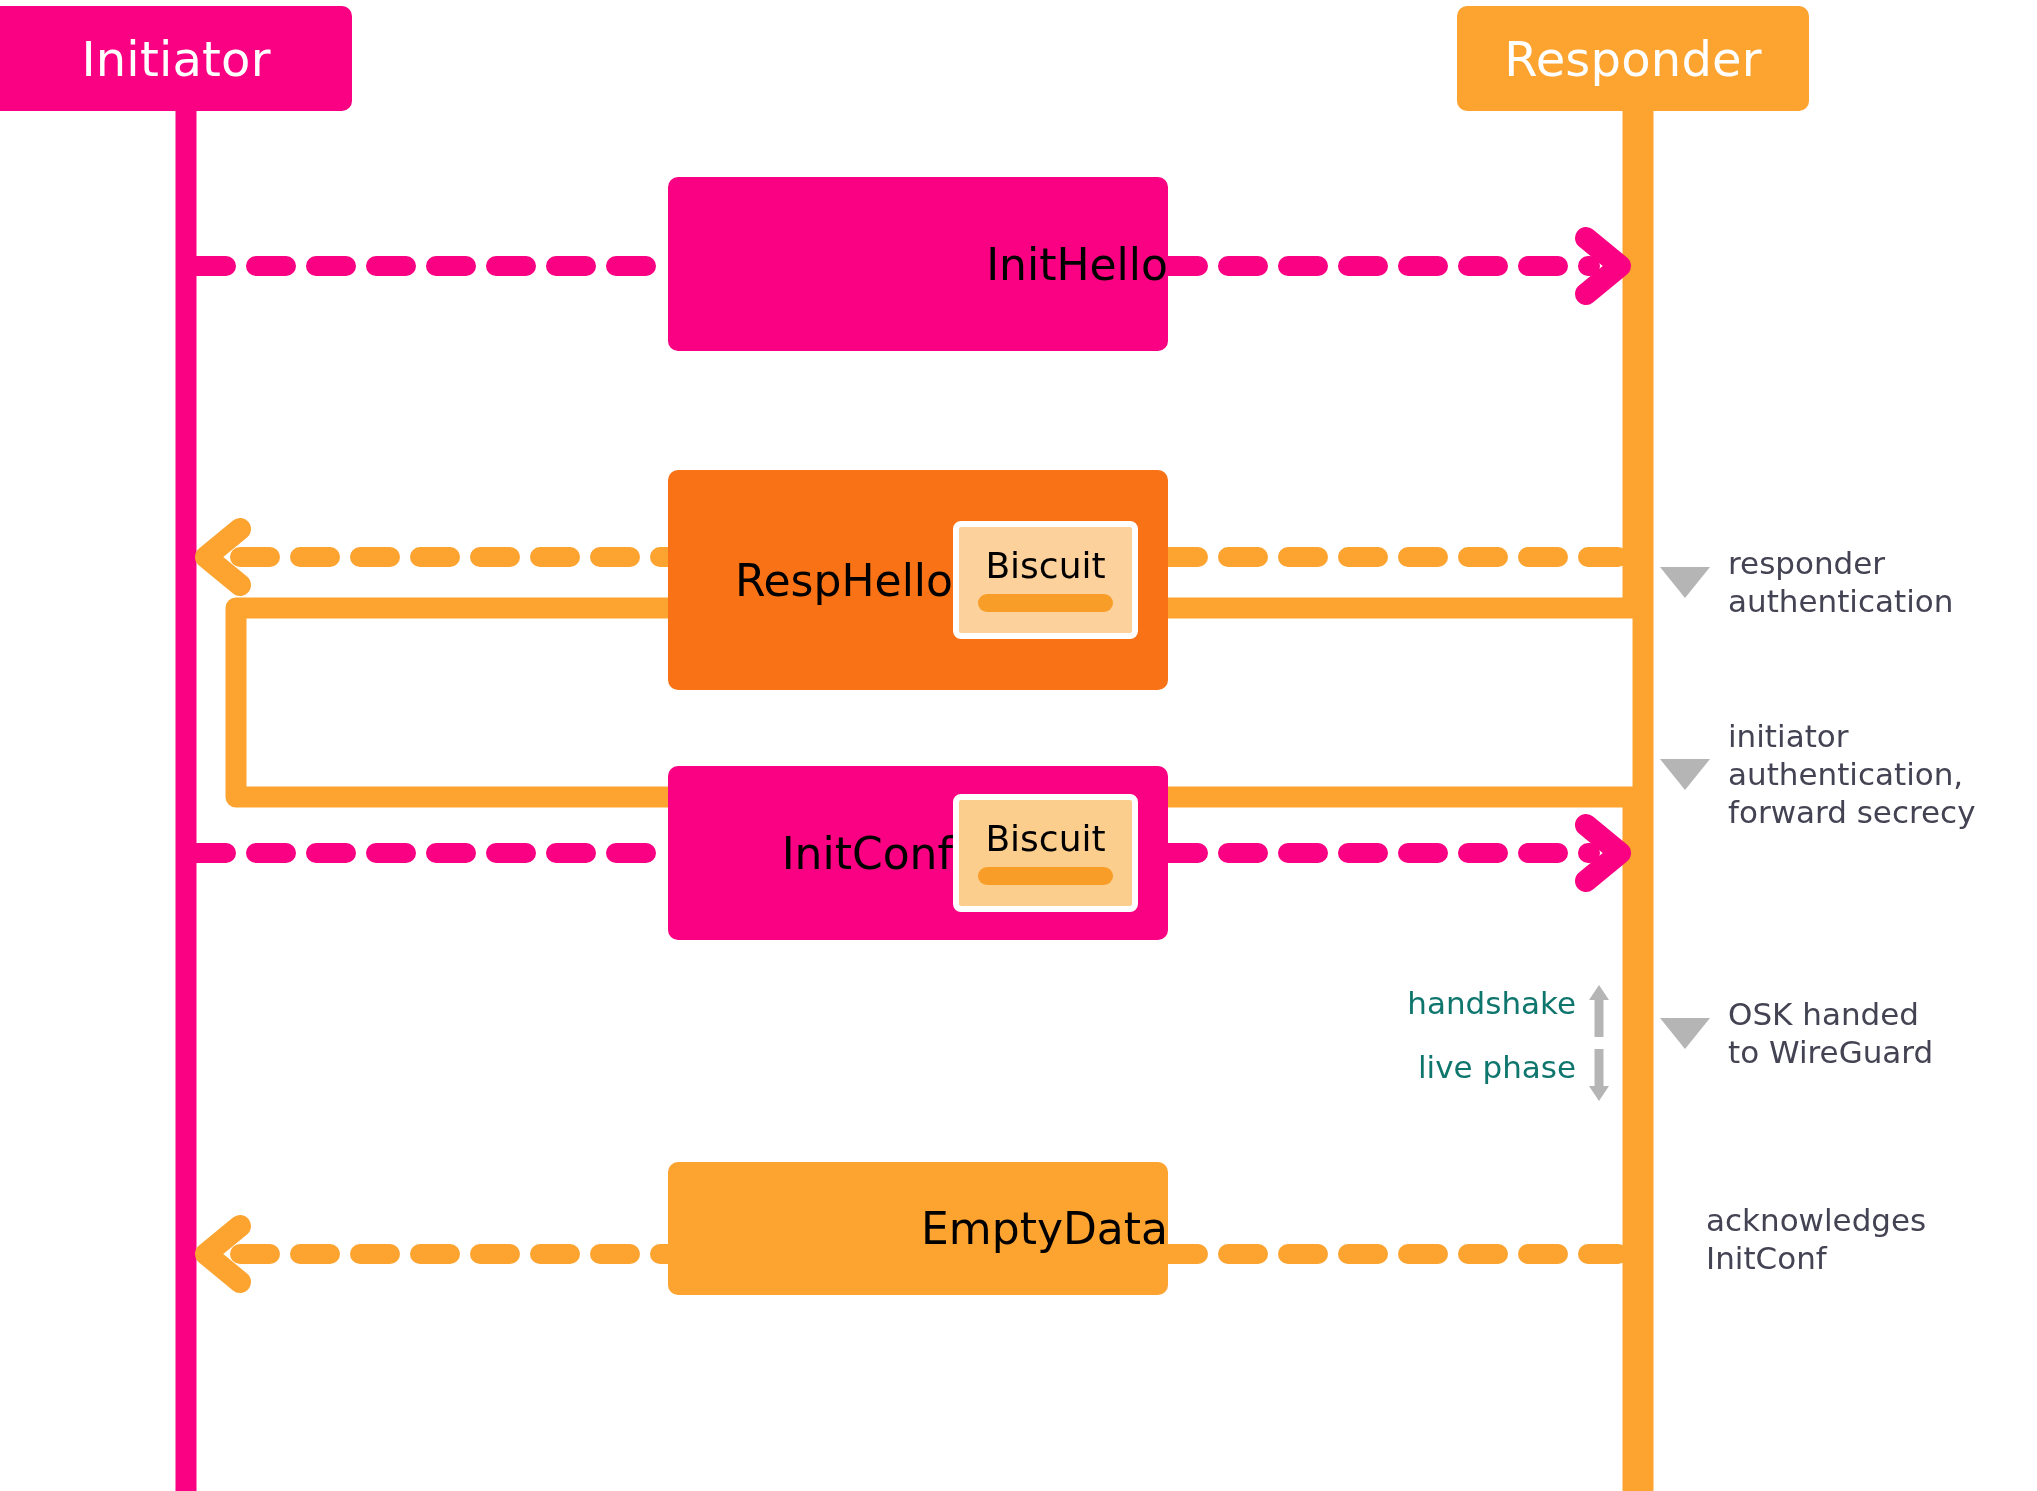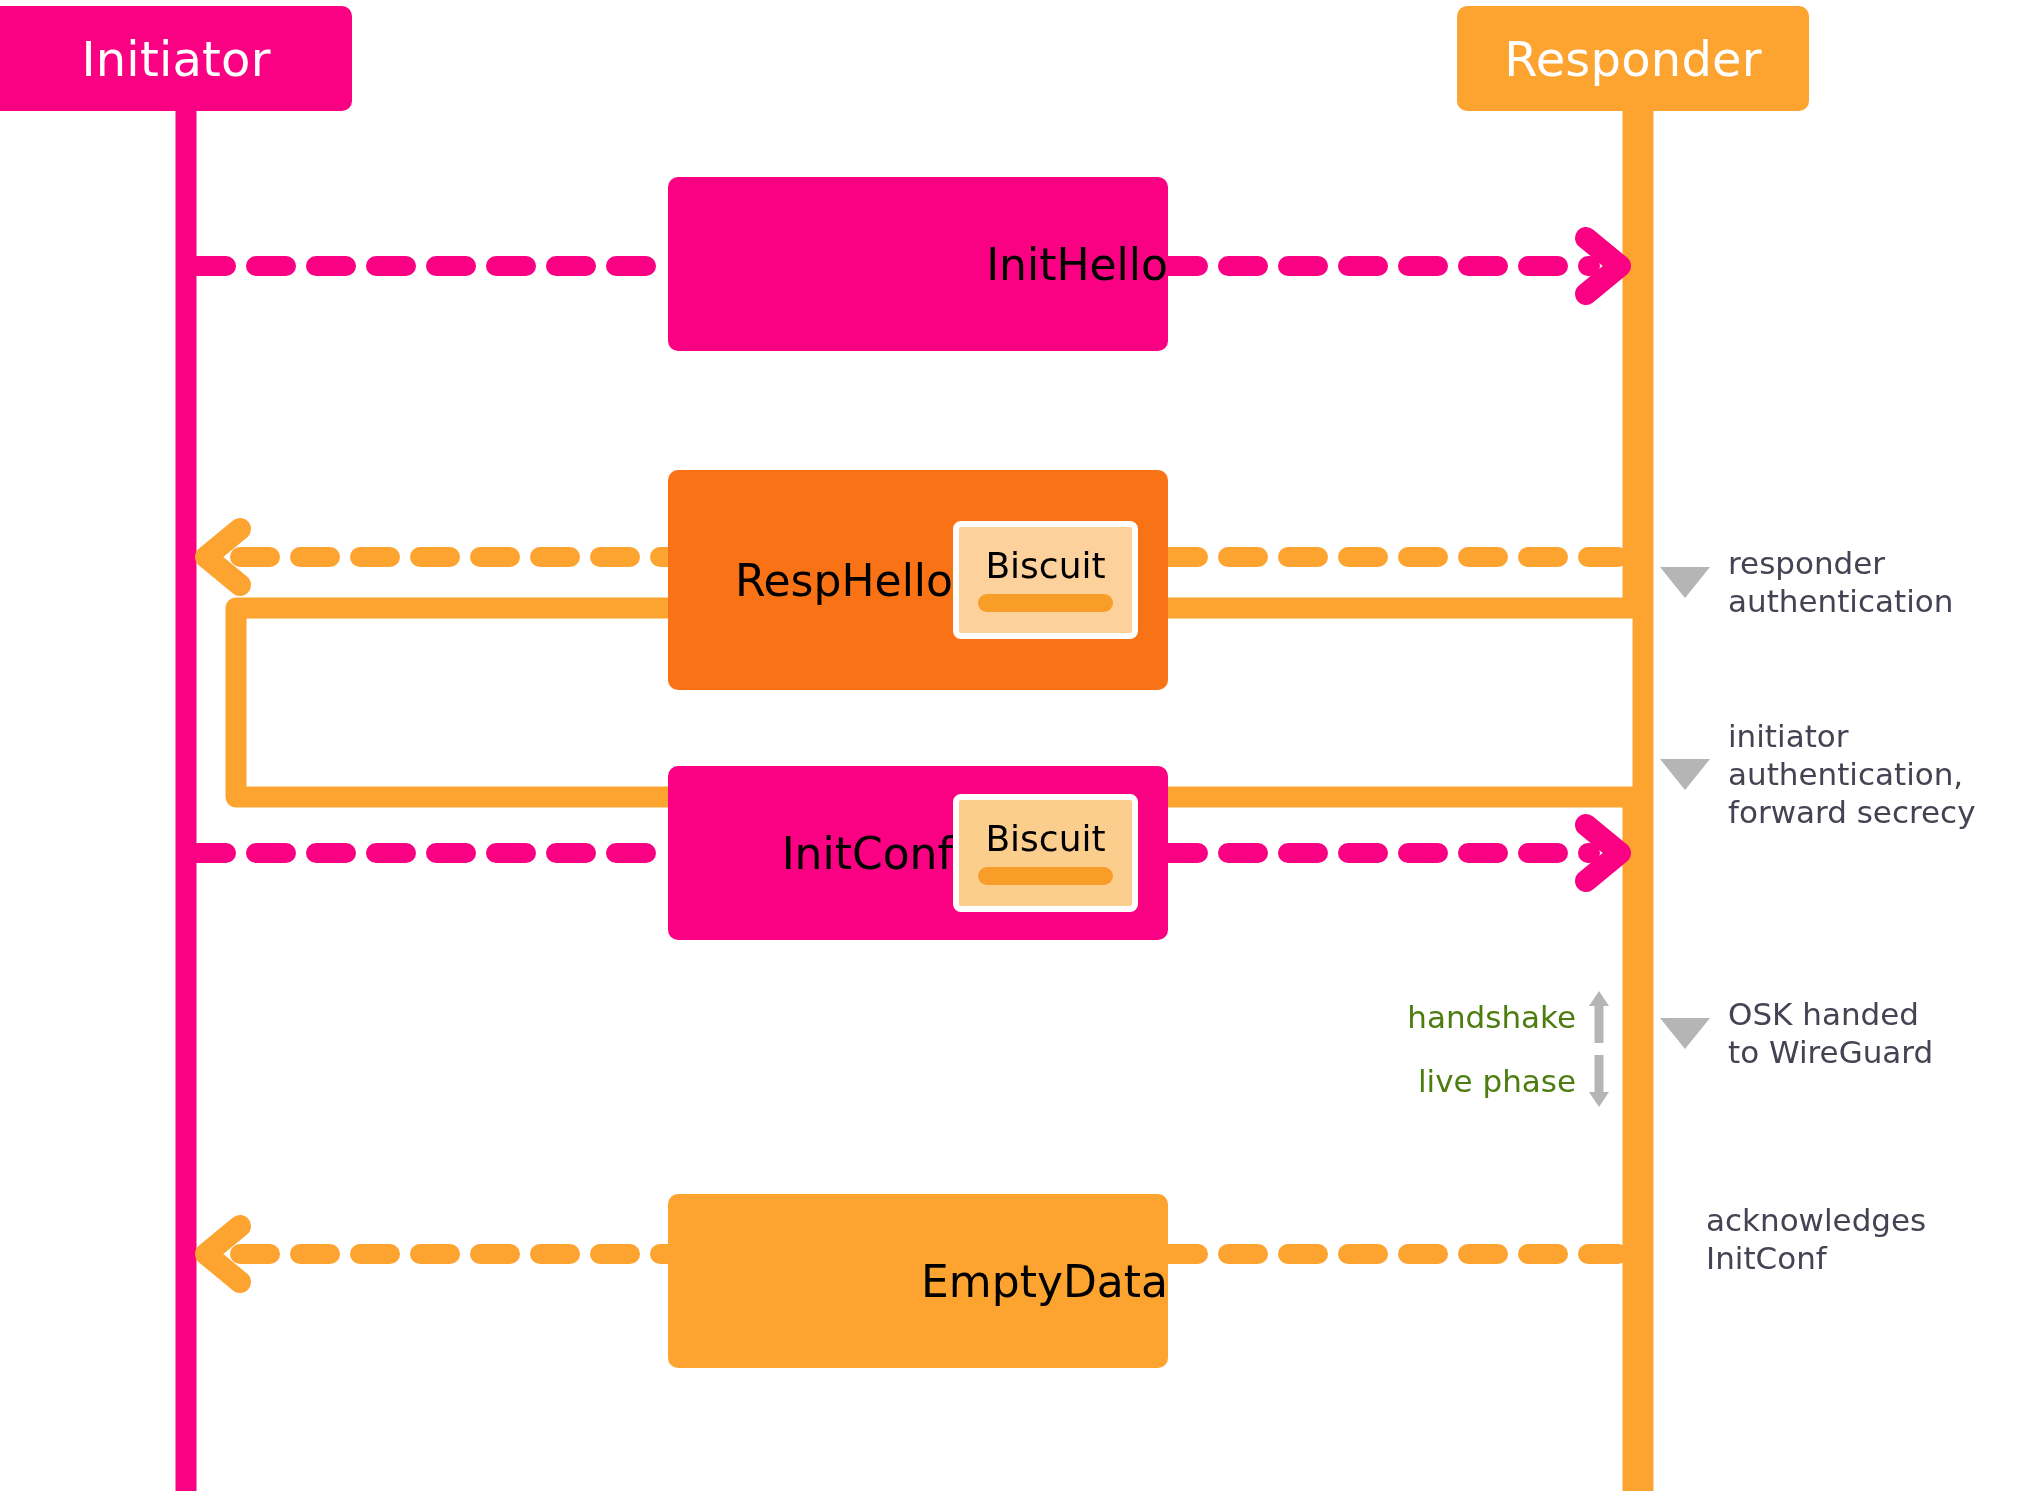--- a/index.html
+++ b/index.html
@@ -46,21 +46,21 @@
     font-size:44px;
     color:#000000;
     white-space:nowrap;
     pointer-events:none;
   }
   .msgbox.with-badge .msg-label{right:215px;}
 
   #box-inithello{left:668px;top:177px;width:500px;height:174px;background:#FA0082;}
   #box-resphello{left:668px;top:470px;width:500px;height:220px;background:#f97316;}
   #box-initconf {left:668px;top:766px;width:500px;height:174px;background:#FA0082;}
-  #box-emptydata{left:668px;top:1162px;width:500px;height:174px;background:#FDA32F;margin-top:32px;}
+  #box-emptydata{left:668px;top:1162px;width:500px;height:133px;background:#FDA32F;}
 
   
   .biscuit{
     position:absolute;
     right:30px;
     top:50%;transform:translateY(-50%);
     width:185px;height:118px;
     border:6px solid #ffffff;
     border-radius:8px;
     box-sizing:border-box;
@@ -93,22 +93,22 @@
   .annot-text{white-space:pre-line;}
 
   #annot-resp-auth { left:1660px; top:545px; }
   #annot-init-auth { left:1660px; top:718px; }
   #annot-osk       { left:1660px; top:996px; }
   #annot-ack       { left:1706px; top:1202px; }
 
   
   #phase-block{position:absolute;left:1370px;top:985px;width:240px;}
   .phase-row{
-    display:flex;align-items:center;justify-content:flex-end;
-    height:64px;font-size:31px;color:#4d7c0f;white-space:nowrap;
+    display:flex;justify-content:flex-end;
+    height:64px;font-size:31px;color:#0f766e;white-space:nowrap;
   }
   .phase-row .phase-text{margin-right:12px;}
   .phase-arrow{width:22px;height:52px;flex:none;}
 </style>
 </head>
 <body>
 
 <div id="stage">
 
   <svg id="svg-layer" viewBox="0 0 2037 1491" xmlns="http://www.w3.org/2000/svg">

